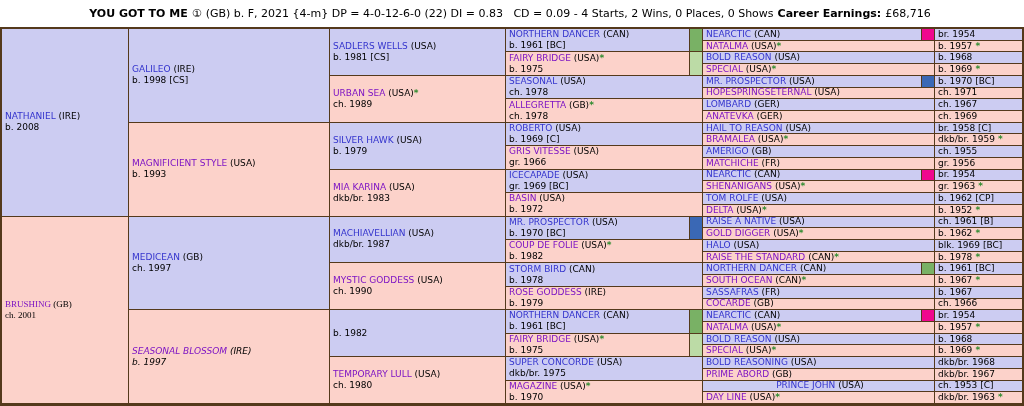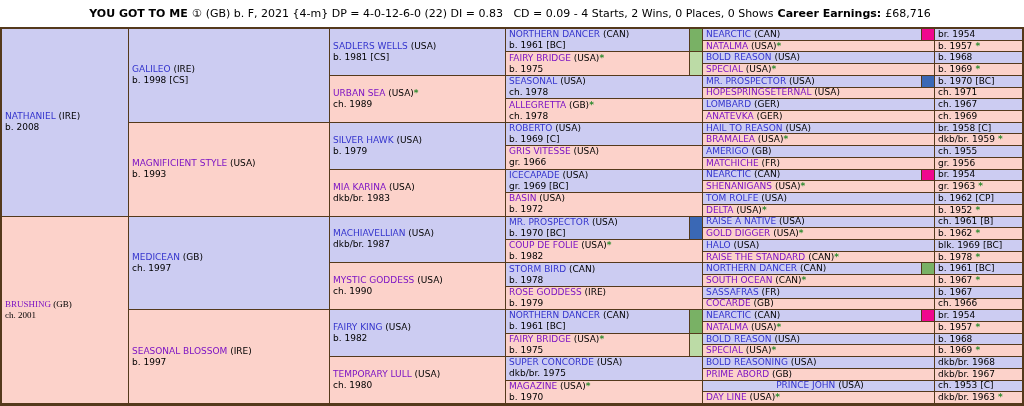--- a/index.html
+++ b/index.html
@@ -72,21 +72,21 @@
       <span class="info">b. 1998 [CS]</span>
     </div>
     <div class="cell f" style="grid-area: 9 / 2 / span 8;">
       <span><span class="hname">MAGNIFICIENT STYLE</span><span class="rest"> (USA)</span></span>
       <span class="info">b. 1993</span>
     </div>
     <div class="cell m" style="grid-area: 17 / 2 / span 8;">
       <span><span class="hname">MEDICEAN</span><span class="rest"> (GB)</span></span>
       <span class="info">ch. 1997</span>
     </div>
-    <div class="cell f" style="grid-area: 25 / 2 / span 8;">
+    <div class="cell f" style="grid-area: 25 / 2 / span 8; font-style: italic;">
       <span><span class="hname">SEASONAL BLOSSOM</span><span class="rest"> (IRE)</span></span>
       <span class="info">b. 1997</span>
     </div>
     <div class="cell m" style="grid-area: 1 / 3 / span 4;">
       <span><span class="hname">SADLERS WELLS</span><span class="rest"> (USA)</span></span>
       <span class="info">b. 1981 [CS]</span>
     </div>
     <div class="cell f" style="grid-area: 5 / 3 / span 4;">
       <span><span class="hname">URBAN SEA</span><span class="rest"> (USA)</span><span class="star">*</span></span>
       <span class="info">ch. 1989</span>
@@ -101,21 +101,20 @@
     </div>
     <div class="cell m" style="grid-area: 17 / 3 / span 4;">
       <span><span class="hname">MACHIAVELLIAN</span><span class="rest"> (USA)</span></span>
       <span class="info">dkb/br. 1987</span>
     </div>
     <div class="cell f" style="grid-area: 21 / 3 / span 4;">
       <span><span class="hname">MYSTIC GODDESS</span><span class="rest"> (USA)</span></span>
       <span class="info">ch. 1990</span>
     </div>
     <div class="cell m" style="grid-area: 25 / 3 / span 4;">
-      <span><span class="hname">FAIRY KING</span><span class="rest"> (USA)</span></span>
       <span class="info">b. 1982</span>
     </div>
     <div class="cell f" style="grid-area: 29 / 3 / span 4;">
       <span><span class="hname">TEMPORARY LULL</span><span class="rest"> (USA)</span></span>
       <span class="info">ch. 1980</span>
     </div>
     <div class="cell m" style="grid-area: 1 / 4 / span 2;">
       <span><span class="hname">NORTHERN DANCER</span><span class="rest"> (CAN)</span></span>
       <span class="info">b. 1961 [BC]</span>
       <span class="bar green"></span>

